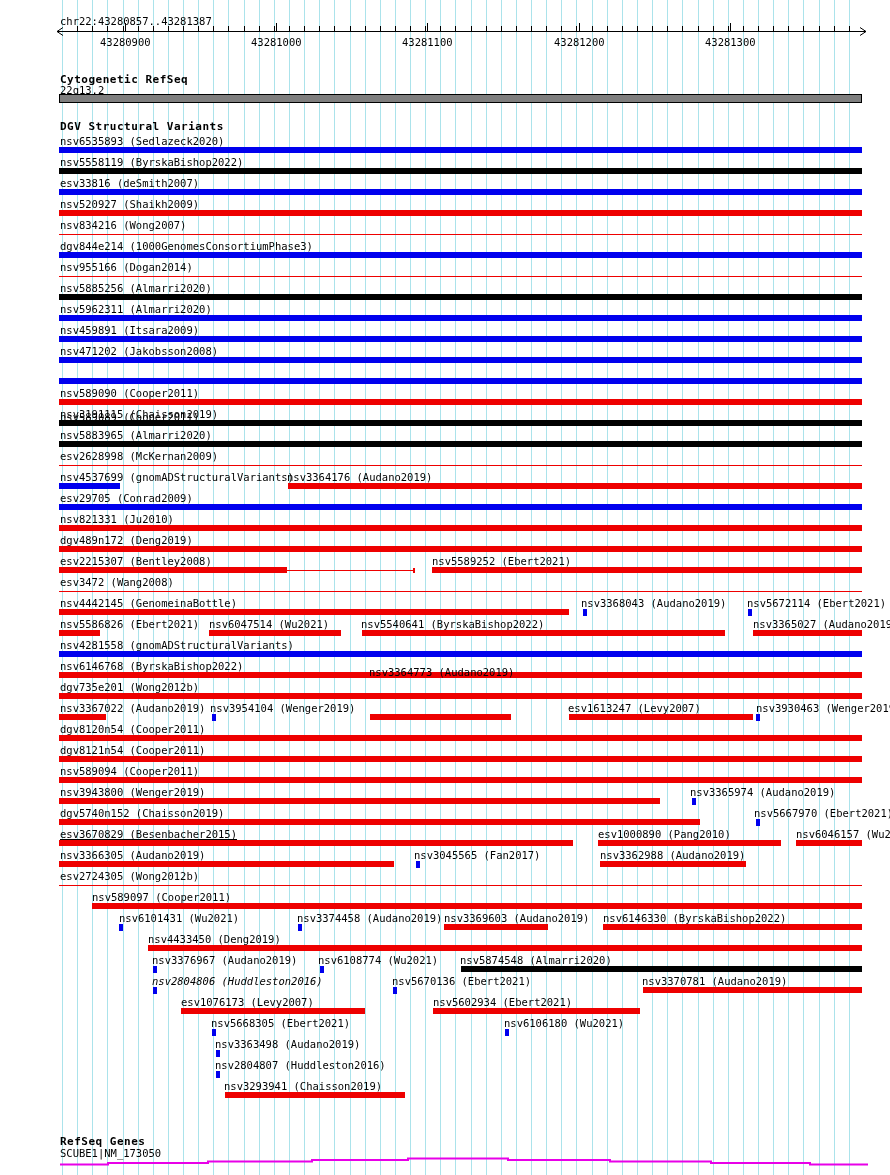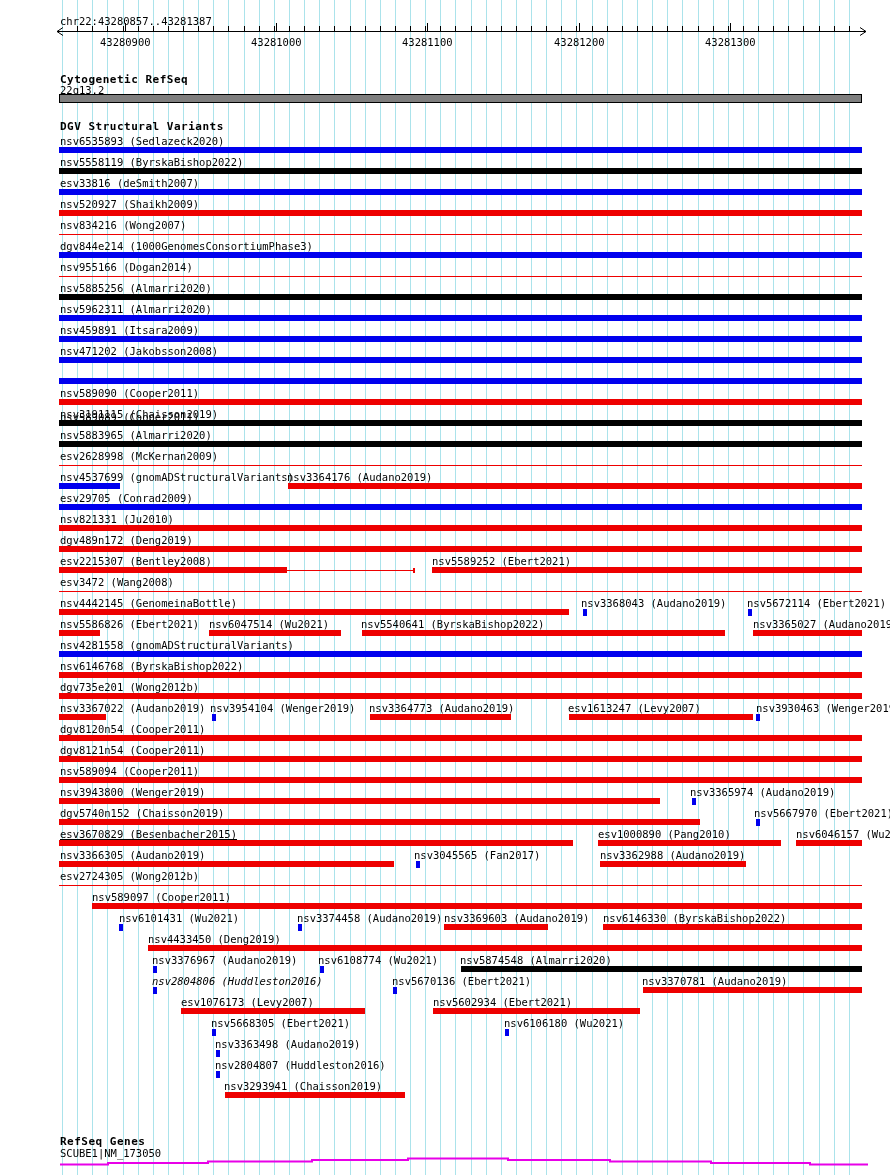--- a/index.html
+++ b/index.html
@@ -278,21 +278,21 @@
       </div>
       <div>
         <div class="vlabel" style="left: 60px; top: 681px;">dgv735e201 (Wong2012b)</div>
         <div class="vbar" style="left: 59px; top: 693px; width: 803px; height: 6px; background: rgb(238, 0, 0);"></div>
       </div>
       <div>
         <div class="vlabel" style="left: 60px; top: 702px;">nsv3367022 (Audano2019)</div>
         <div class="vbar" style="left: 59px; top: 714px; width: 47px; height: 6px; background: rgb(238, 0, 0);"></div>
         <div class="vlabel" style="left: 210px; top: 702px;">nsv3954104 (Wenger2019)</div>
         <div class="vbar" style="left: 212px; top: 714px; width: 4px; height: 7px; background: rgb(0, 0, 238);"></div>
-        <div class="vlabel" style="left: 369px; top: 702px;">nsv3364773 (Audano2019)</div>
+        <div class="vlabel" style="left: 369px; top: 666px;">nsv3364773 (Audano2019)</div>
         <div class="vbar" style="left: 370px; top: 714px; width: 141px; height: 6px; background: rgb(238, 0, 0);"></div>
         <div class="vlabel" style="left: 568px; top: 702px;">esv1613247 (Levy2007)</div>
         <div class="vbar" style="left: 569px; top: 714px; width: 184px; height: 6px; background: rgb(238, 0, 0);"></div>
         <div class="vlabel" style="left: 756px; top: 702px;">nsv3930463 (Wenger2019)</div>
         <div class="vbar" style="left: 756px; top: 714px; width: 4px; height: 7px; background: rgb(0, 0, 238);"></div>
       </div>
       <div>
         <div class="vlabel" style="left: 60px; top: 723px;">dgv8120n54 (Cooper2011)</div>
         <div class="vbar" style="left: 59px; top: 735px; width: 803px; height: 6px; background: rgb(238, 0, 0);"></div>
       </div>

